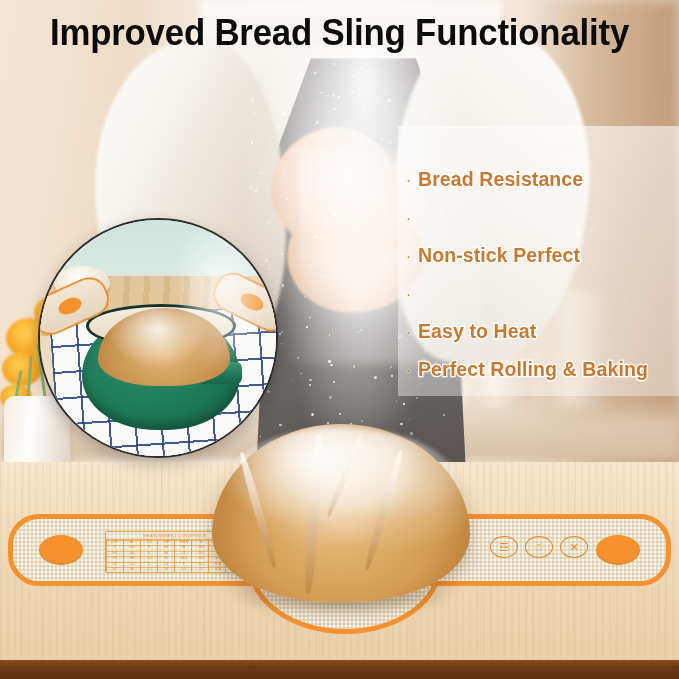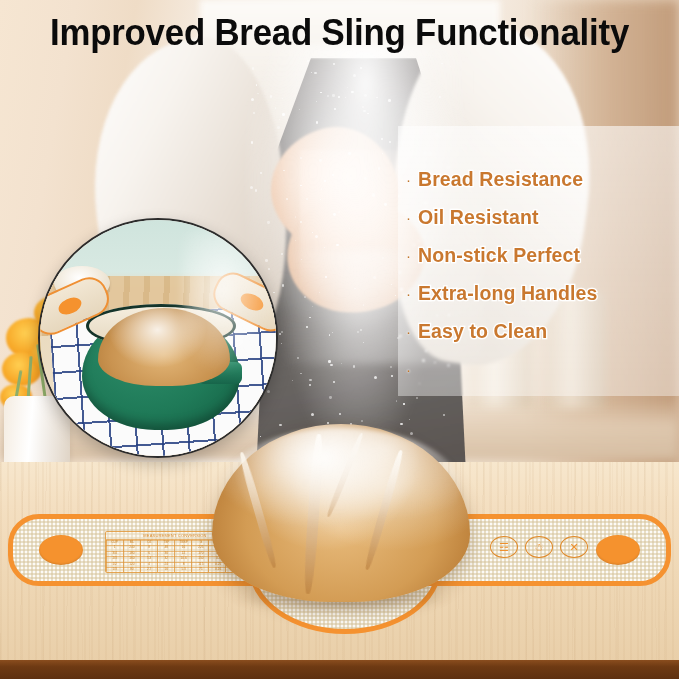--- a/index.html
+++ b/index.html
@@ -512,33 +512,32 @@
   </div>
 
   <div id="panel"></div>
   <div id="features">
       <div class="feat">
         <span class="bullet">·</span>
         <span class="label">Bread Resistance</span>
       </div>
       <div class="feat">
         <span class="bullet">·</span>
-        <span class="label">Oil Resistant</span>
       </div>
       <div class="feat">
         <span class="bullet">·</span>
         <span class="label">Non-stick Perfect</span>
       </div>
       <div class="feat">
         <span class="bullet">·</span>
-        <span class="label">Extra-long Handles</span>
       </div>
       <div class="feat">
         <span class="bullet">·</span>
-        <span class="label">Easy to Clean</span>
+        <span class="label">Easy to Heat</span>
       </div>
       <div class="feat">
         <span class="bullet">·</span>
+        <span class="label">Perfect Rolling &amp; Baking</span>
       </div>
     </div>
 
   <div id="title">Improved Bread Sling Functionality</div>
 </div>
 
 </body></html>

